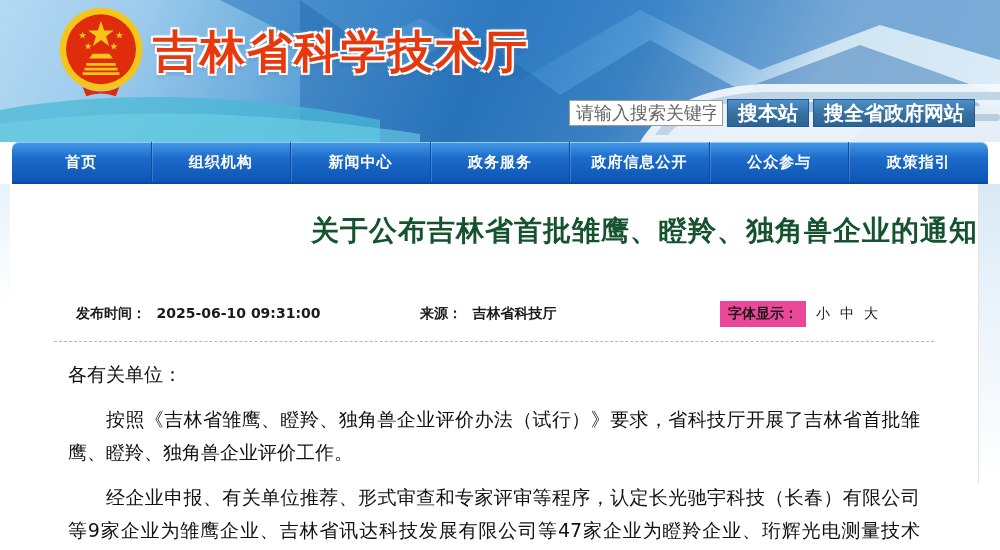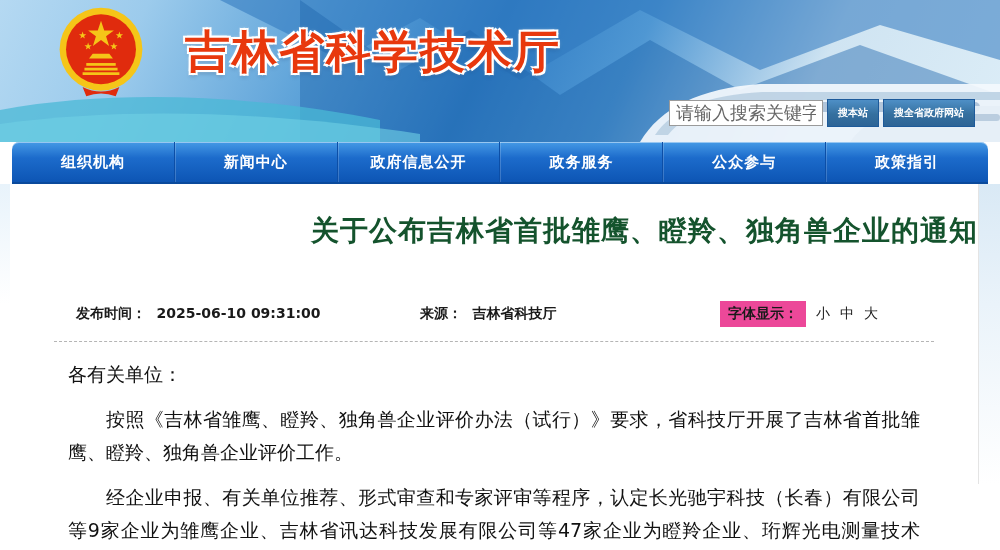--- a/index.html
+++ b/index.html
@@ -6,28 +6,28 @@
   body{font-family:"DejaVu Sans","Liberation Sans",sans-serif;background:#fff;}
   .page{position:relative;width:1000px;height:550px;overflow:hidden;background:#fff;}
 
   
   .header{position:absolute;left:0;top:0;width:1000px;height:142px;overflow:hidden;
     background:linear-gradient(115deg,#b5d9f2 0%,#9ccbec 14%,#5ea3d9 32%,#2f7cc4 48%,#4f97d3 62%,#cfe4f2 80%,#dcedf7 100%);}
   .header-art{position:absolute;left:0;top:0;width:1000px;height:142px;}
   .emblem{position:absolute;left:55px;top:4px;width:92px;height:96px;}
   .site-title{position:absolute;left:153px;top:22px;font-size:45px;font-weight:bold;
     color:#e8380d;letter-spacing:2px;
-    text-shadow:-2px -2px 0 #fff,2px -2px 0 #fff,-2px 2px 0 #fff,2px 2px 0 #fff,0 0 4px #fff,0 3px 4px rgba(0,40,90,.35);margin-left:32px;}
+    text-shadow:-2px -2px 0 #fff,2px -2px 0 #fff,-2px 2px 0 #fff,2px 2px 0 #fff,0 0 4px #fff,0 3px 4px rgba(0,40,90,.35);}
   .search-bar{position:absolute;right:25px;top:99px;display:flex;align-items:center;}
   .search-input{width:140px;height:24px;border:1px solid #9a9a9a;background:#fff;
     font-size:18px;padding:0 6px;color:#333;outline:none;}
   .search-input::placeholder{color:#666;}
   .search-btn{height:28px;margin-left:4px;border:1px solid #1d5a9a;cursor:pointer;
     background:linear-gradient(180deg,#4e8fc6 0%,#35709f 55%,#2d6496 100%);
-    color:#fff;font-size:10px;font-weight:bold;padding:0 10px;white-space:nowrap;}
+    color:#fff;font-size:20px;font-weight:bold;padding:0 10px;white-space:nowrap;}
 
   
   .nav{position:absolute;left:12px;top:142px;width:976px;height:42px;display:flex;
     background:linear-gradient(180deg,#459ae6 0%,#1c6bcb 40%,#0d55b4 100%);
     border-radius:7px 7px 0 0;border-bottom:2px solid #0a4a9c;box-sizing:border-box;
     box-shadow:inset 0 1px 0 rgba(255,255,255,.45);}
   .nav-item{flex:1;display:flex;align-items:center;justify-content:center;
     color:#fff;font-size:15px;font-weight:bold;cursor:pointer;position:relative;letter-spacing:1px;}
   .nav-item + .nav-item{border-left:1px solid #0c4ea6;box-shadow:inset 1px 0 0 rgba(255,255,255,.18);}
 
@@ -98,24 +98,25 @@
     <div class="site-title">吉林省科学技术厅</div>
 
     <div class="search-bar">
       <input class="search-input" type="text" placeholder="请输入搜索关键字" style="">
       <button class="search-btn">搜本站</button>
       <button class="search-btn">搜全省政府网站</button>
     </div>
   </div>
 
   <div class="nav">
+    <div class="nav-item">首页</div>
     <div class="nav-item">组织机构</div>
     <div class="nav-item">新闻中心</div>
+    <div class="nav-item">政务服务</div>
     <div class="nav-item">政府信息公开</div>
-    <div class="nav-item">政务服务</div>
     <div class="nav-item">公众参与</div>
     <div class="nav-item">政策指引</div>
   </div>
 
   <div class="strip-left"></div>
   <div class="strip-right"></div>
 
   <div class="content">
     <div class="article-title">关于公布吉林省首批雏鹰、瞪羚、独角兽企业的通知</div>
 

